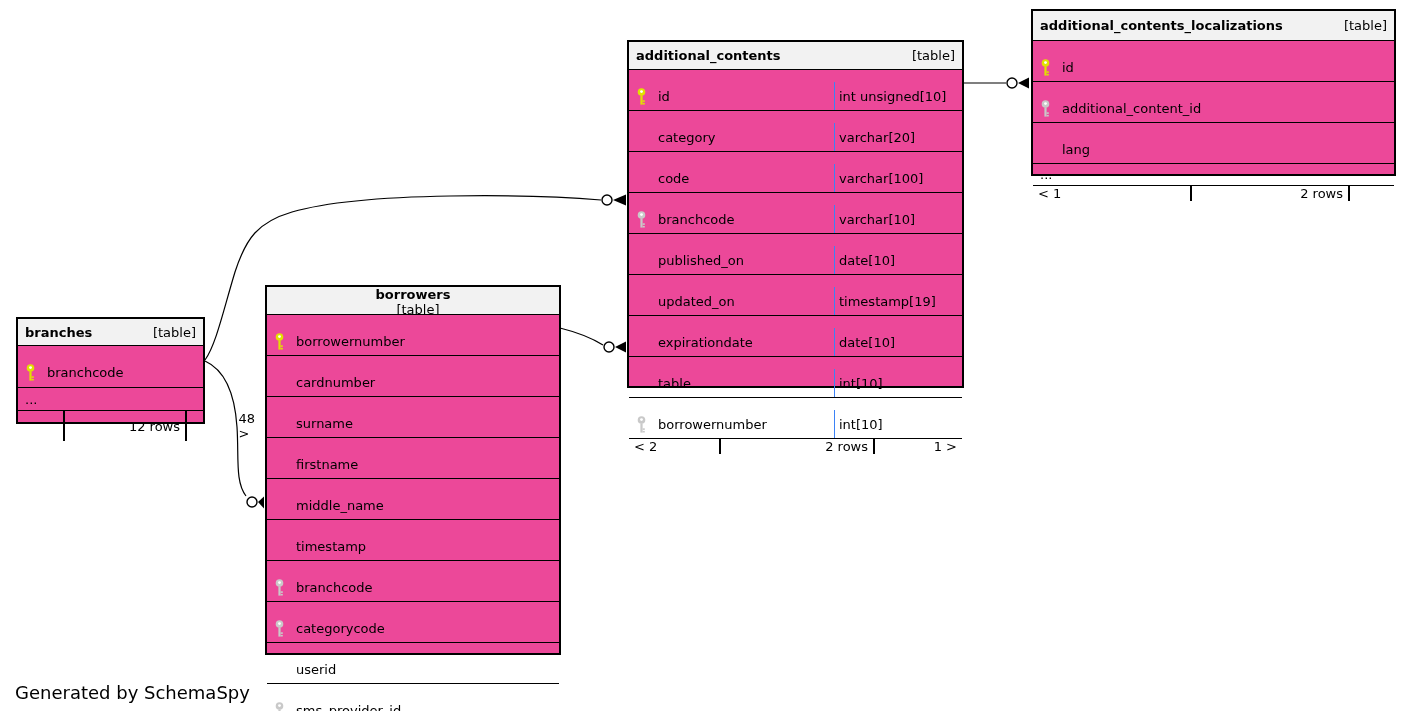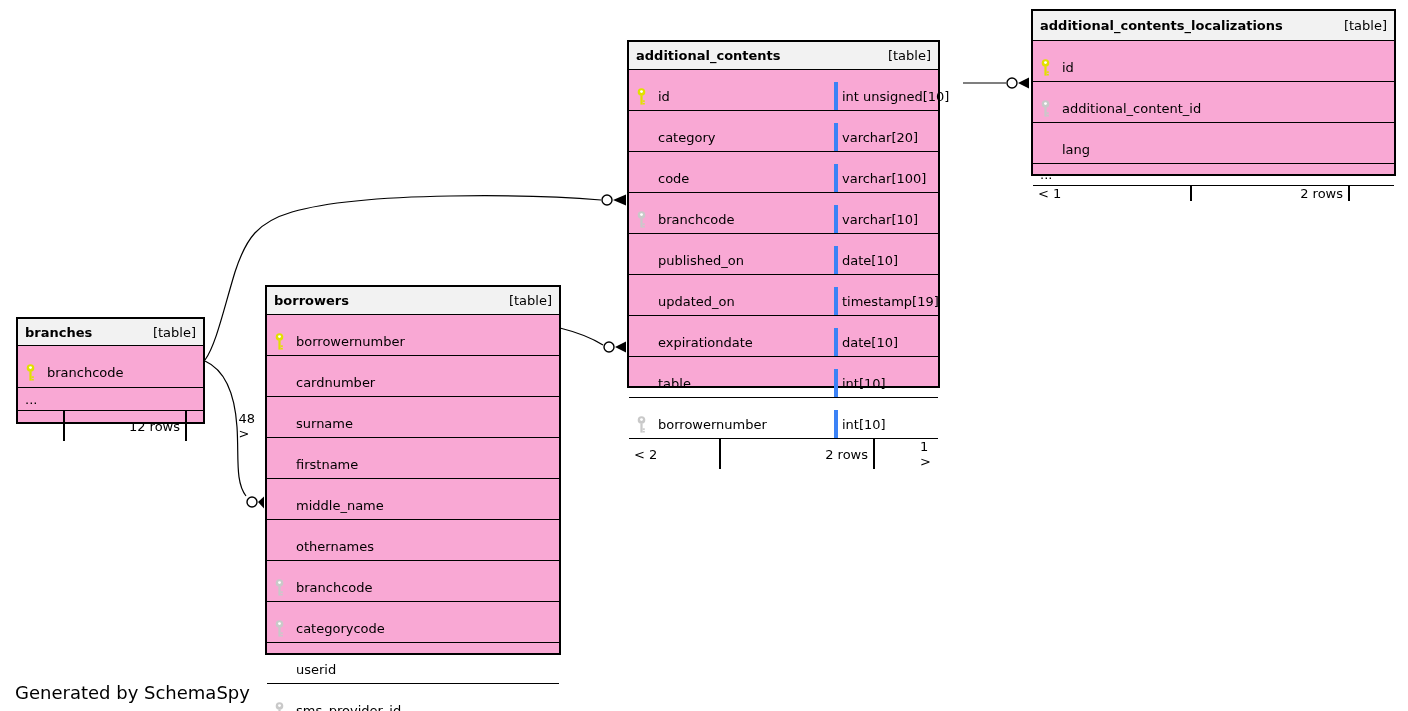--- a/index.html
+++ b/index.html
@@ -1,58 +1,58 @@
 <!DOCTYPE html>
 <html style="--pk: #e1e100; --fk: #c9c9c9; --hdrbg: #f2f2f2;"><head>
 <meta charset="utf-8">
 <style>
   html,body{margin:0;padding:0;background:#fff;}
   .canvas{position:relative;width:1408px;height:711px;background:#ffffff;
           font-family:"DejaVu Sans",sans-serif;color:#000;overflow:hidden;}
   .wires{position:absolute;left:0;top:0;z-index:0;}
-  .tbl{position:absolute;border:2px solid #000;background:#f9a8d4;box-sizing:border-box;
+  .tbl{position:absolute;border:2px solid #000;background:#ec4899;box-sizing:border-box;
        display:flex;flex-direction:column;font-size:13px;z-index:1;}
   .hdr{display:flex;justify-content:space-between;align-items:center;
        background:var(--hdrbg,#f2f2f2);border-bottom:1px solid #000;
        padding:0 7px;flex:0 0 auto;box-sizing:border-box;}
   .tname{font-weight:bold;white-space:nowrap;}
   .ttag{margin-left:10px;white-space:nowrap;}
   .row{display:flex;align-items:center;border-bottom:1px solid #000;
        flex:0 0 auto;box-sizing:border-box;margin-top:12px;}
   .keycell{flex:0 0 22px;padding-left:7px;display:flex;align-items:center;}
   .fname{white-space:nowrap;}
-  .typecell{border-left:4px solid #3b82f6;align-self:stretch;display:flex;flex:1;
+  .typecell{border-left:1px solid #3b82f6;align-self:stretch;display:flex;flex:1;
             align-items:center;padding-left:4px;white-space:nowrap;box-sizing:border-box;}
   .dots{border-bottom:1px solid #000;padding-left:7px;display:flex;
         align-items:center;flex:0 0 auto;box-sizing:border-box;}
   .ftr{display:flex;flex:1;box-sizing:border-box;}
   .fcell{box-sizing:border-box;display:flex;align-items:center;padding:0 5px;overflow:hidden;}
   .fcell.sep{border-right:2px solid #000;}
   .fcell.r{justify-content:flex-end;margin-left:40px;}
   .key{display:block;}
   .key.pk{color:var(--pk,#e1e100);}
   .key.fk{color:var(--fk,#c9c9c9);}
 
   #t-branches{left:16px;top:317px;width:189px;height:107px;}
   #t-branches .hdr{height:27px;}
   #t-branches .row{height:30px;}
   #t-branches .dots{height:23px;}
   #t-branches .f0{flex:0 0 47px;}
   #t-branches .f1{flex:0 0 82px;}
   #t-branches .f2{flex:1;padding-left:28px;}
 
   #t-borrowers{left:265px;top:285px;width:296px;height:370px;}
-  #t-borrowers .hdr{height:28px;}
+  #t-borrowers .hdr{height:28px;flex-direction:column;}
   #t-borrowers .row{height:29px;}
   #t-borrowers .dots{height:24px;}
   #t-borrowers .f0{flex:0 0 110px;}
   #t-borrowers .f1{flex:0 0 103px;}
   #t-borrowers .f2{flex:1;}
 
-  #t-ac{left:627px;top:40px;width:313px;height:348px;}
+  #t-ac{left:627px;top:40px;width:337px;height:348px;}
   #t-ac .hdr{height:28px;}
   #t-ac .row{height:29px;}
   #t-ac .fname{flex:0 0 176px;}
   #t-ac .f0{flex:0 0 92px;}
   #t-ac .f1{flex:0 0 114px;}
   #t-ac .f2{flex:1;}
 
   #t-acl{left:1031px;top:9px;width:365px;height:167px;}
   #t-acl .hdr{height:30px;}
   #t-acl .row{height:29px;}
@@ -142,21 +142,21 @@
     <div class="row">
       <span class="keycell"></span>
       <span class="fname">firstname</span>
     </div>
     <div class="row">
       <span class="keycell"></span>
       <span class="fname">middle_name</span>
     </div>
     <div class="row">
       <span class="keycell"></span>
-      <span class="fname">othernames</span>
+      <span class="fname">timestamp</span>
     </div>
     <div class="row">
       <span class="keycell">
           <svg class="key fk" width="11" height="17" viewBox="0 0 11 17">
             <circle cx="5.5" cy="4" r="3.8" fill="currentColor"></circle>
             <circle cx="5.5" cy="3.6" r="1.4" fill="#fff"></circle>
             <rect x="4.4" y="7.4" width="2.2" height="9.2" fill="currentColor"></rect>
             <rect x="6.6" y="12.3" width="2.2" height="1.6" fill="currentColor"></rect>
             <rect x="6.6" y="14.9" width="2.2" height="1.6" fill="currentColor"></rect>
           </svg>

